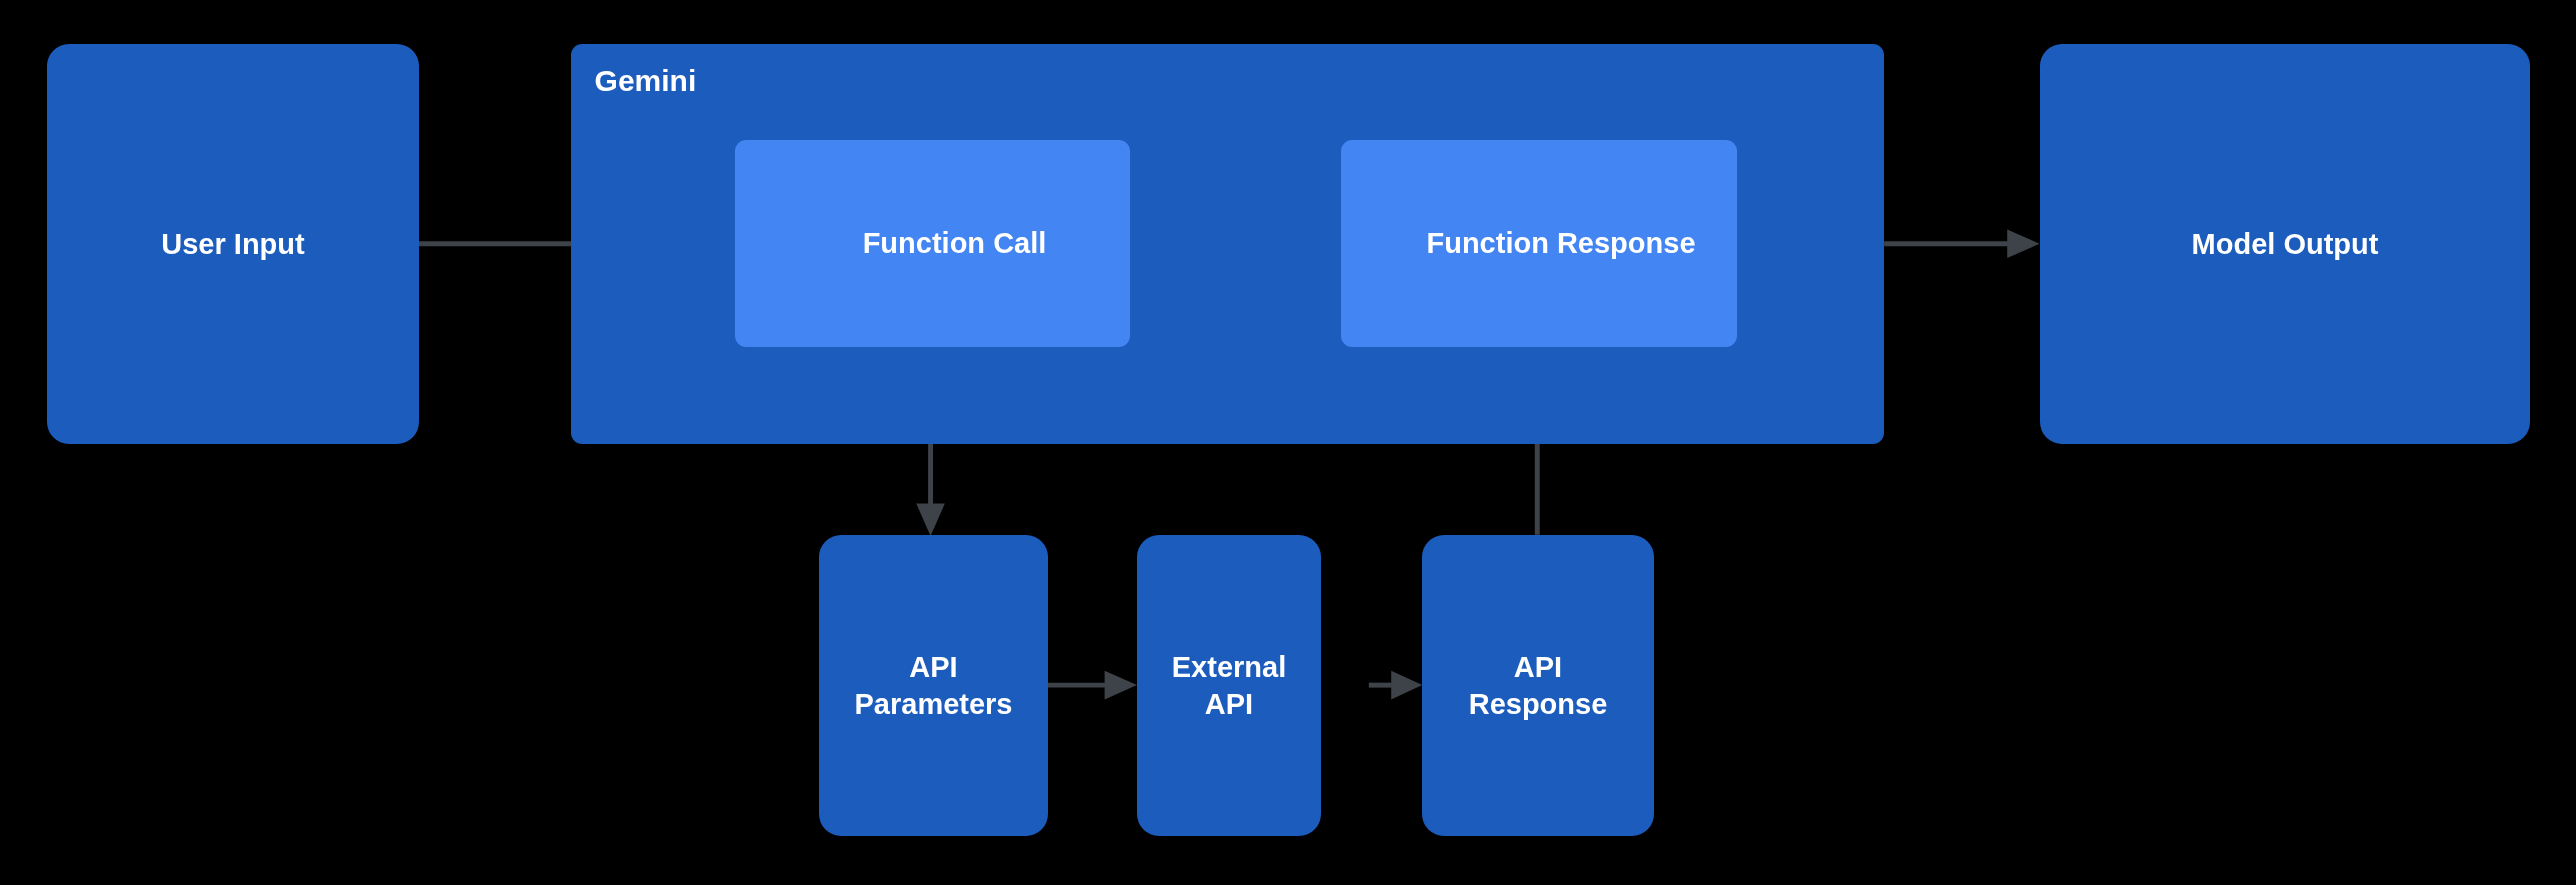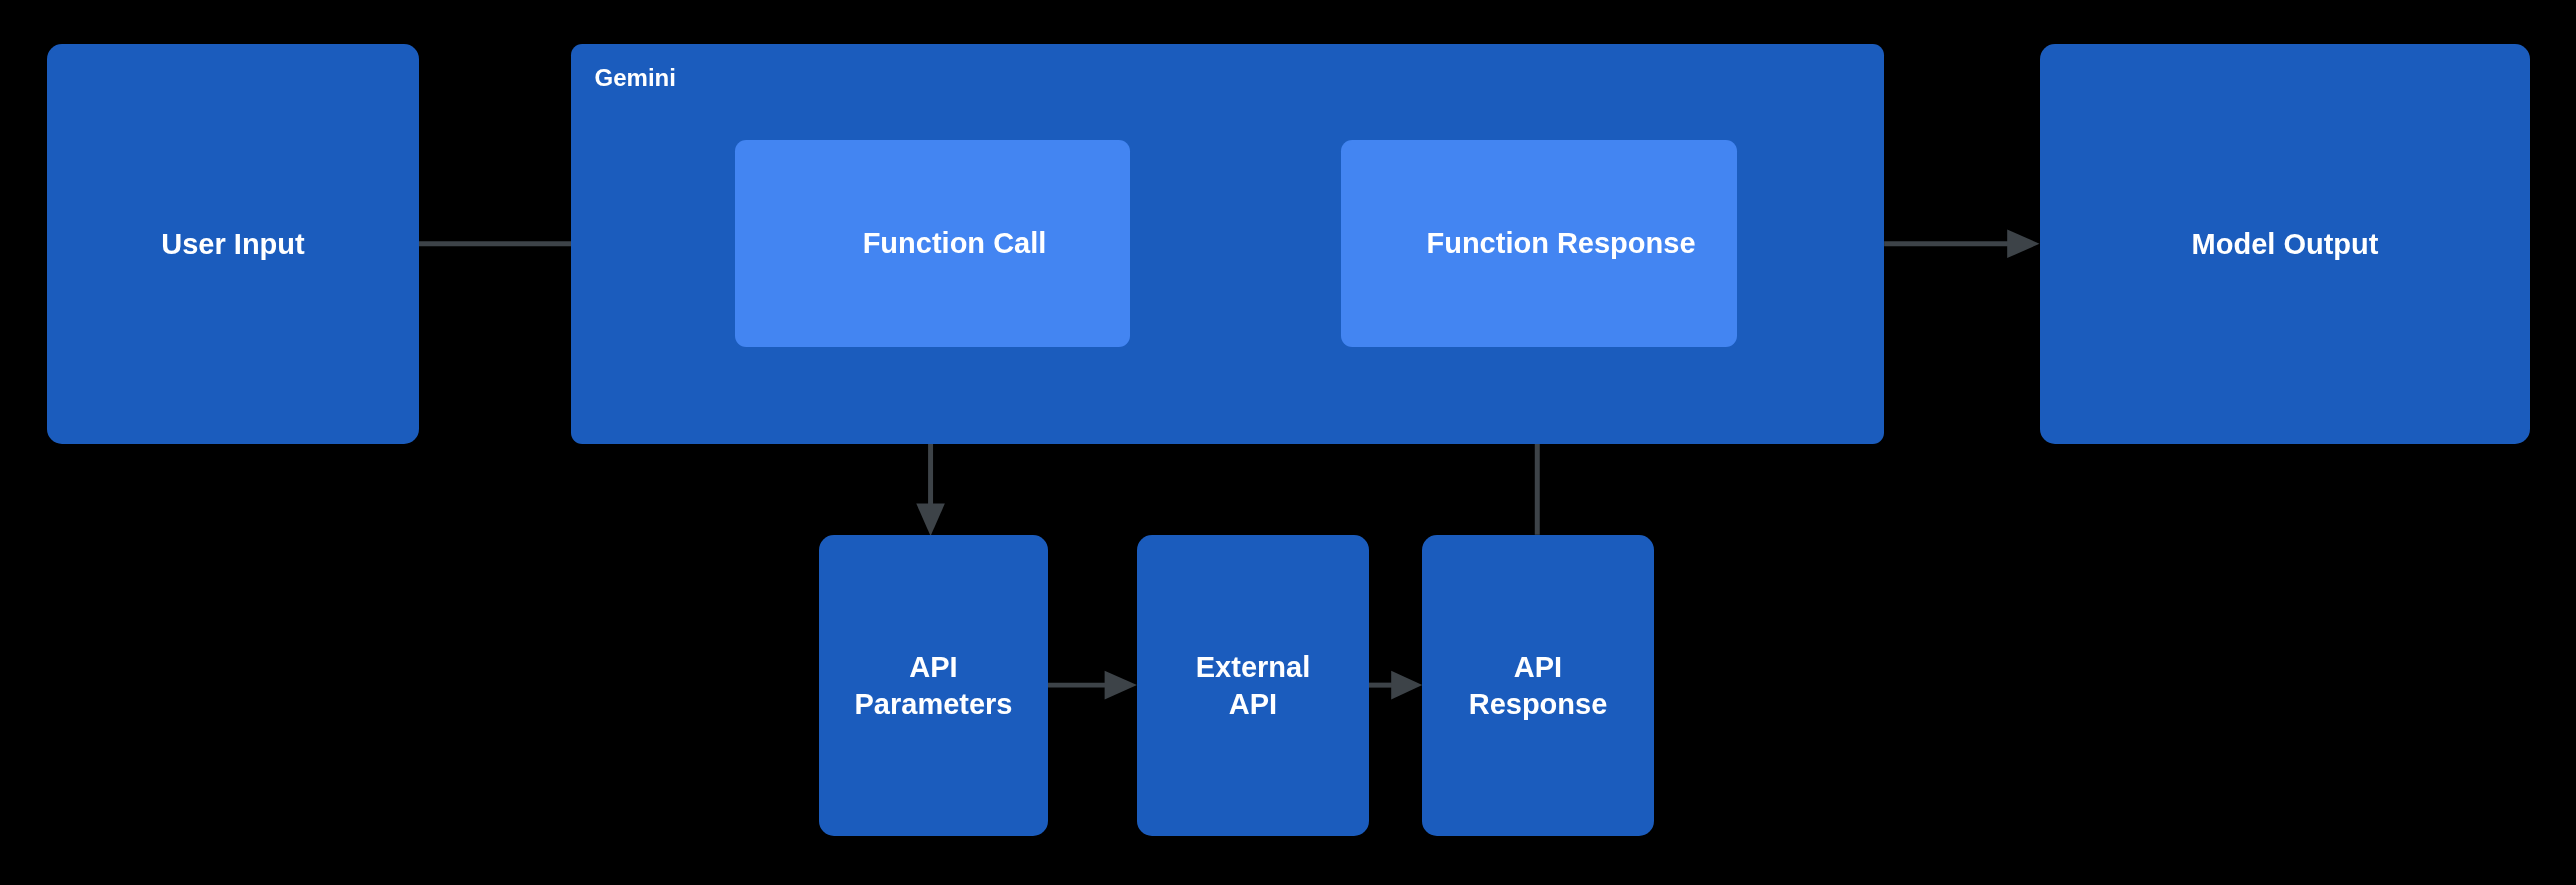--- a/index.html
+++ b/index.html
@@ -18,21 +18,21 @@
   .stage {
     position: relative;
     width: 2576px;
     height: 886px;
     background: var(--bg);
     font-family: "Liberation Sans", sans-serif;
     overflow: hidden;
   }
   .box {
     position: absolute;
-    border-radius: 15px;
+    border-radius: 22px;
     background: var(--box);
     display: flex;
     align-items: center;
     justify-content: center;
   }
   .box .label {
     color: var(--text);
     font-size: 29px;
     font-weight: bold;
     text-align: center;
@@ -42,36 +42,36 @@
   .container-box {
     position: absolute;
     border-radius: 11.2px;
     background: var(--box);
   }
   .container-title {
     position: absolute;
     left: 23.6px;
     top: 20px;
     color: var(--text);
-    font-size: 24px;
+    font-size: 30px;
     font-weight: bold;
   }
   .inner-box {
     background: var(--inner);
     border-radius: 11.2px;
     padding-left: 44px;
   }
   
   .n-user-input        { left: 47px;   top: 44px;  width: 372px; height: 400px; }
   .n-gemini            { left: 571px;  top: 44px;  width: 1313px; height: 400px; }
   .n-function-call     { left: 735px; top: 140px; width: 395px; height: 207px; }
   .n-function-response { left: 1341px; top: 140px; width: 396px; height: 207px; }
   .n-model-output      { left: 2040px; top: 44px;  width: 490px; height: 400px; }
   .n-api-parameters    { left: 819px; top: 535px; width: 229px; height: 301px; }
-  .n-external-api      { left: 1137px; top: 535px; width: 232px; height: 301px; }
+  .n-external-api      { left: 1137px; top: 535px; width: 184px; height: 301px; }
   .n-api-response      { left: 1422px; top: 535px; width: 232px; height: 301px; }
 
   svg.arrows {
     position: absolute;
     left: 0; top: 0;
     width: 2576px;
     height: 886px;
     pointer-events: none;
   }
   svg.arrows line    { stroke: var(--arrow); stroke-width: 8; }

